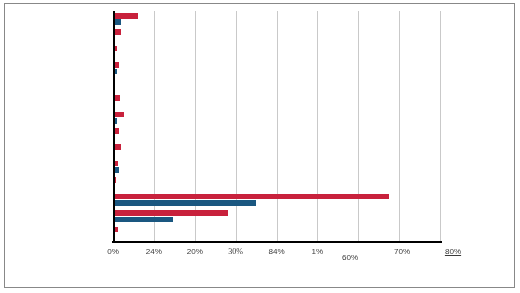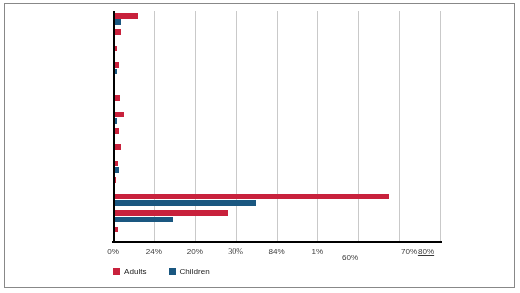--- a/index.html
+++ b/index.html
@@ -106,29 +106,19 @@
         </div>
       </div>
     <div id="xticks">
         <div class="xtick" style="left: 0px;">0%</div>
         <div class="xtick" style="left: 40.875px;">24%</div>
         <div class="xtick" style="left: 81.75px;">20%</div>
         <div class="xtick" style="left: 122.625px; font-family: Liberation Serif, serif;">30%</div>
         <div class="xtick" style="left: 163.5px;">84%</div>
         <div class="xtick" style="left: 204.375px;">1%</div>
         <div class="xtick" style="left: 237px; margin-top: 6px;">60%</div>
-        <div class="xtick" style="left: 296px;">70%</div>
-        <div class="xtick" style="left: 313px; text-decoration: underline;">80%</div>
+        <div class="xtick" style="left: 289px;">70%</div>
+        <div class="xtick" style="left: 340px; text-decoration: underline;">80%</div>
       </div>
   </div>
 
-  <div id="legend">
-      <div class="legend-item">
-        <span class="swatch" style="background: rgb(200, 33, 60);"></span>
-        <span class="legend-text">Adults</span>
-      </div>
-      <div class="legend-item">
-        <span class="swatch" style="background: rgb(26, 87, 128);"></span>
-        <span class="legend-text">Children</span>
-      </div>
-    </div>
 
 </div>
 
 </body></html>

